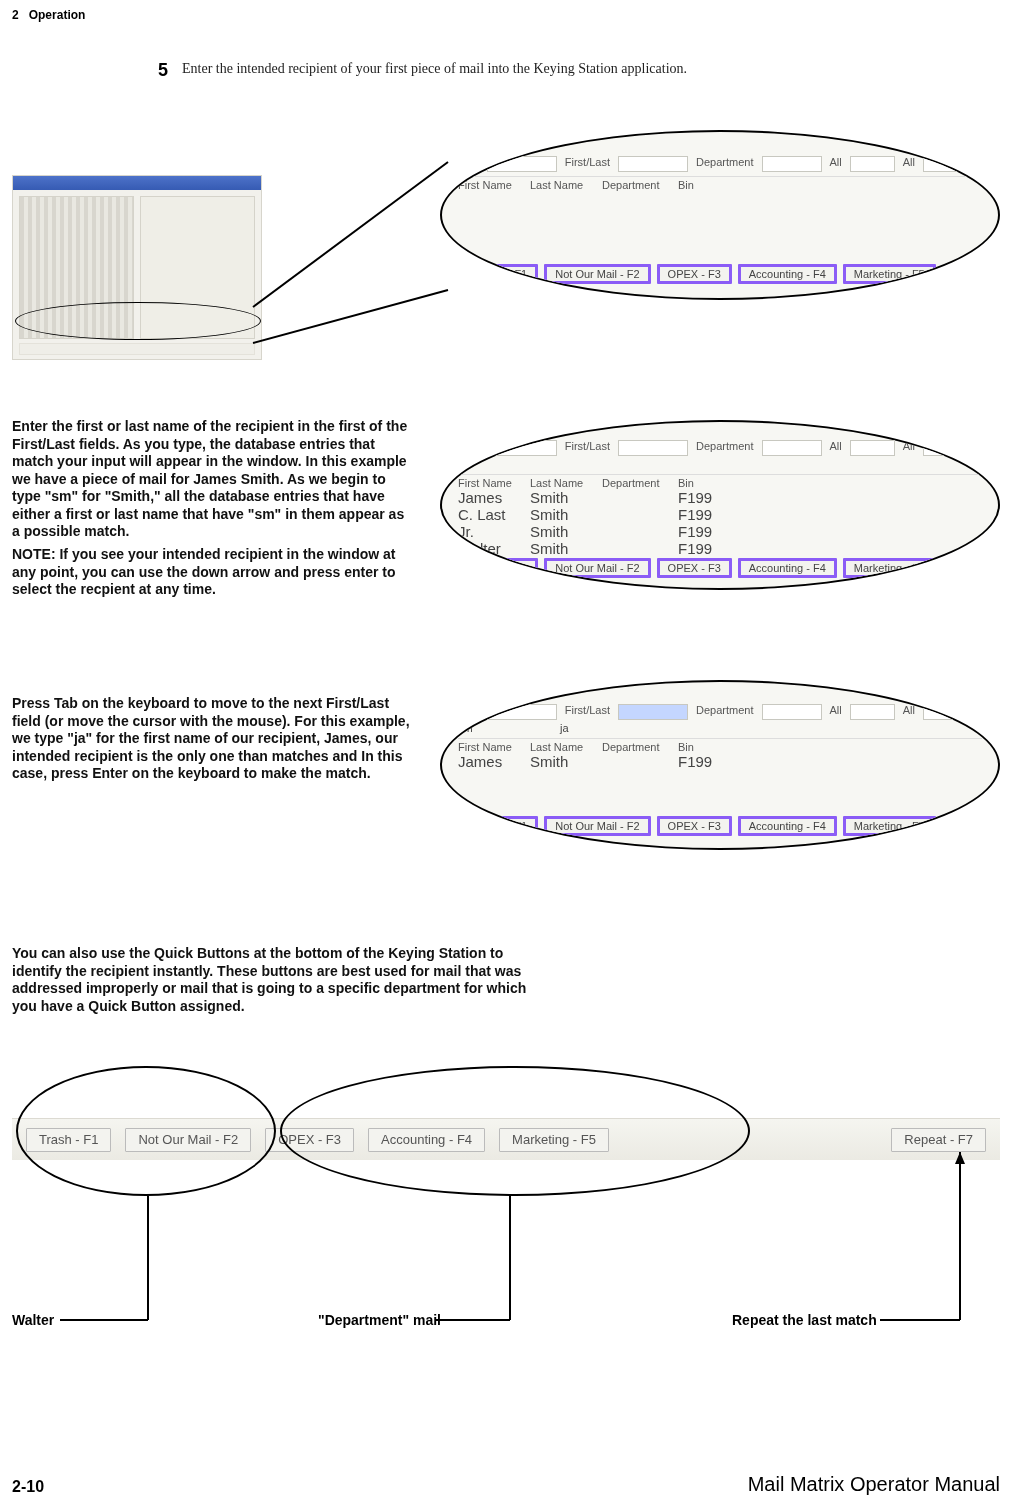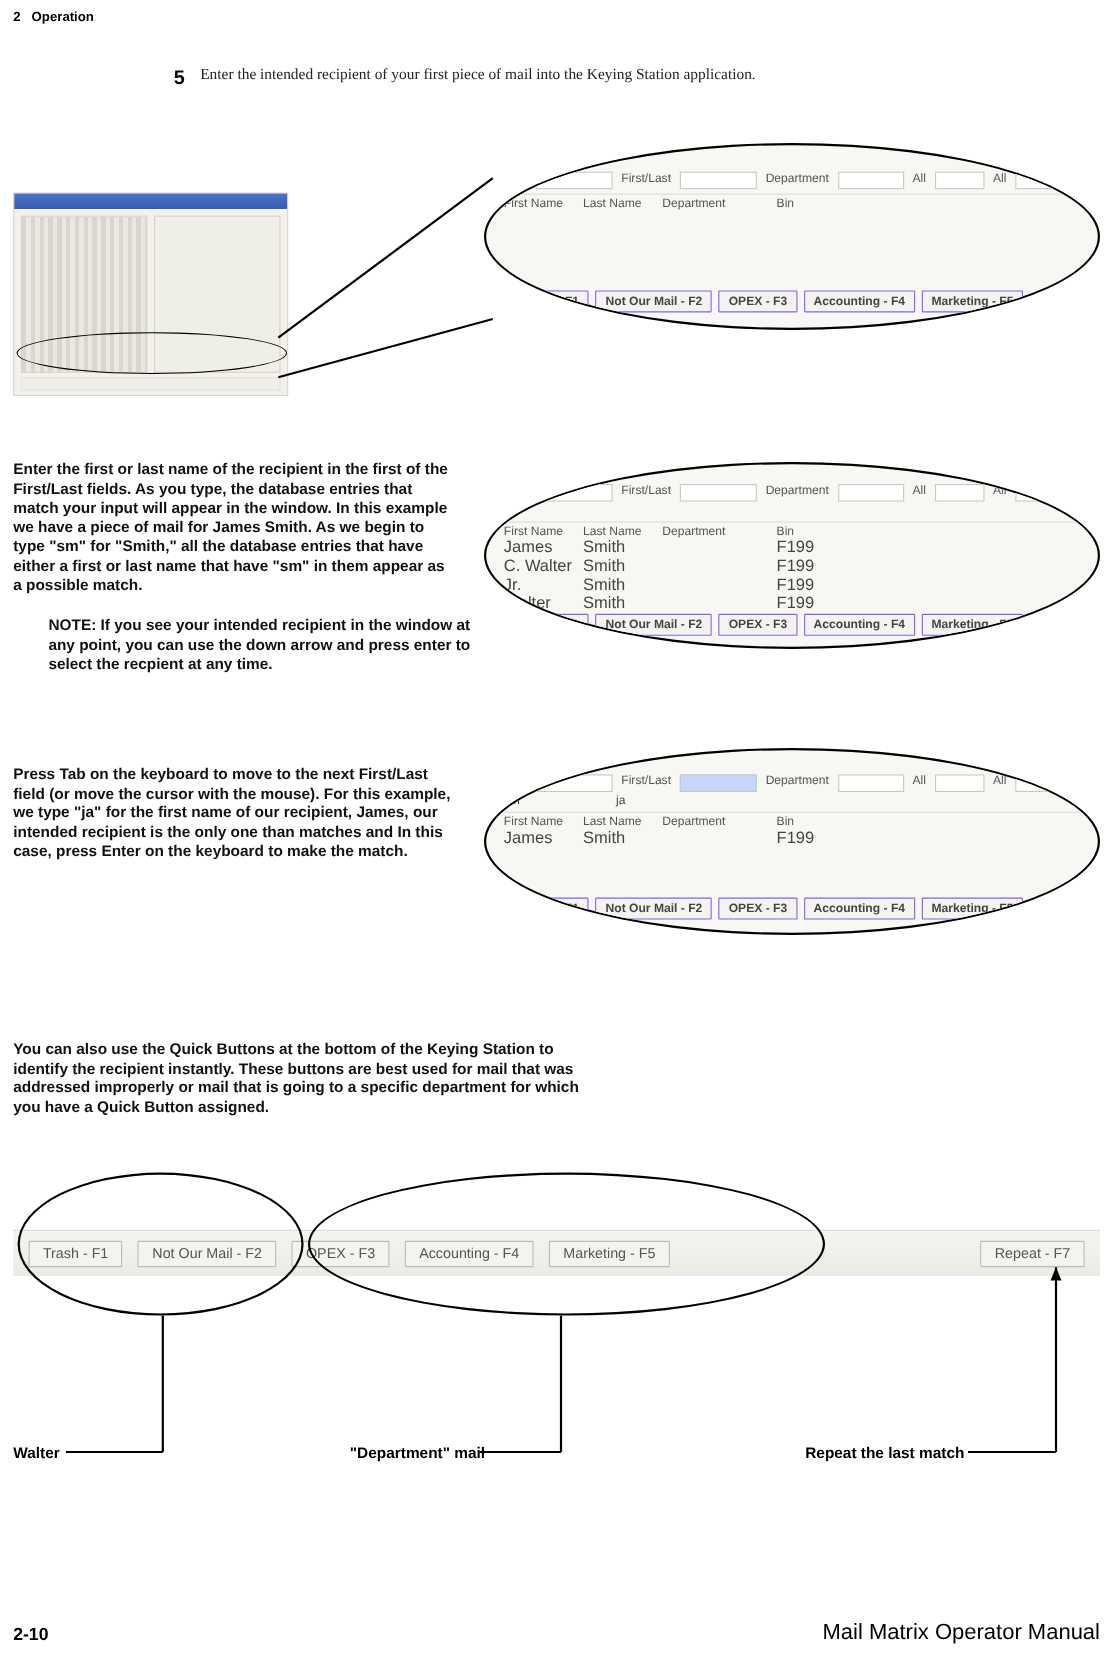--- a/index.html
+++ b/index.html
@@ -59,27 +59,27 @@
     font-family: "Segoe UI", Tahoma, sans-serif; font-size: 11px; color: #555;
     border-top: 1px solid #ddd; padding-top: 2px;
   }
   .data-row {
     display: flex; gap: 6px;
     font-family: "Segoe UI", Tahoma, sans-serif; font-size: 15px; color: #444;
   }
   .col-fn { width: 66px; }
   .col-ln { width: 66px; }
   .col-dept { width: 70px; }
-  .col-bin { width: 50px; margin-left: 28px; }
+  .col-bin { width: 50px; }
 
   .btn {
     display: inline-flex; align-items: center; justify-content: center;
     font-family: "Segoe UI", Tahoma, sans-serif; font-size: 11px; color: #444;
-    background: #f3f3ef; border: 1px solid #8b5cf6; height: 20px;
-    padding: 0 8px; border-radius: 1px; font-weight: bold;
+    background: #f3f3ef; border: 3px solid #8b5cf6; height: 20px;
+    padding: 0 8px; border-radius: 1px;
   }
   .btn-row { display: flex; gap: 6px; position: absolute; }
 
   .para {
     position: absolute;
     font-family: Arial, Helvetica, sans-serif;
     font-weight: 700; font-size: 14px; line-height: 1.25;
     color: #111;
   }
 
@@ -202,21 +202,21 @@
       <div class="btn">sh - F1</div>
       <div class="btn">Not Our Mail - F2</div>
       <div class="btn">OPEX - F3</div>
       <div class="btn">Accounting - F4</div>
       <div class="btn">Marketing - F5</div>
     </div>
   </div>
 </div>
 
 <div class="para" style="left:12px; top:418px; width:400px;">Enter the first or last name of the recipient in the first of the First/Last fields. As you type, the database entries that match your input will appear in the window. In this example we have a piece of mail for James Smith. As we begin to type "sm" for "Smith," all the database entries that have either a first or last name that have "sm" in them appear as a possible match.</div>
-<div class="para" style="left:12px; top:560px; width:400px;margin-left:32px;">NOTE: If you see your intended recipient in the window at any point, you can use the down arrow and press enter to select the recpient at any time.</div>
+<div class="para" style="left:12px; top:546px; width:400px;">NOTE: If you see your intended recipient in the window at any point, you can use the down arrow and press enter to select the recpient at any time.</div>
 
 <div class="magnifier" style="left:440px; top:420px; width:560px; height:170px;">
   <div class="inner" style="padding-top:18px;">
     <div class="fields-row">
       <span style="width:30px;">Last</span>
       <div class="fld-input w70"></div>
       <span>First/Last</span>
       <div class="fld-input w70"></div>
       <span>Department</span>
       <div class="fld-input w60"></div>
@@ -233,21 +233,21 @@
       <span class="col-dept">Department</span>
       <span class="col-bin">Bin</span>
     </div>
     <div class="data-row">
       <span class="col-fn">James</span>
       <span class="col-ln">Smith</span>
       <span class="col-dept"></span>
       <span class="col-bin">F199</span>
     </div>
     <div class="data-row">
-      <span class="col-fn">C. Walter</span>
+      <span class="col-fn">C. Last</span>
       <span class="col-ln">Smith</span>
       <span class="col-dept"></span>
       <span class="col-bin">F199</span>
     </div>
     <div class="data-row">
       <span class="col-fn">Jr.</span>
       <span class="col-ln">Smith</span>
       <span class="col-dept"></span>
       <span class="col-bin">F199</span>
     </div>

